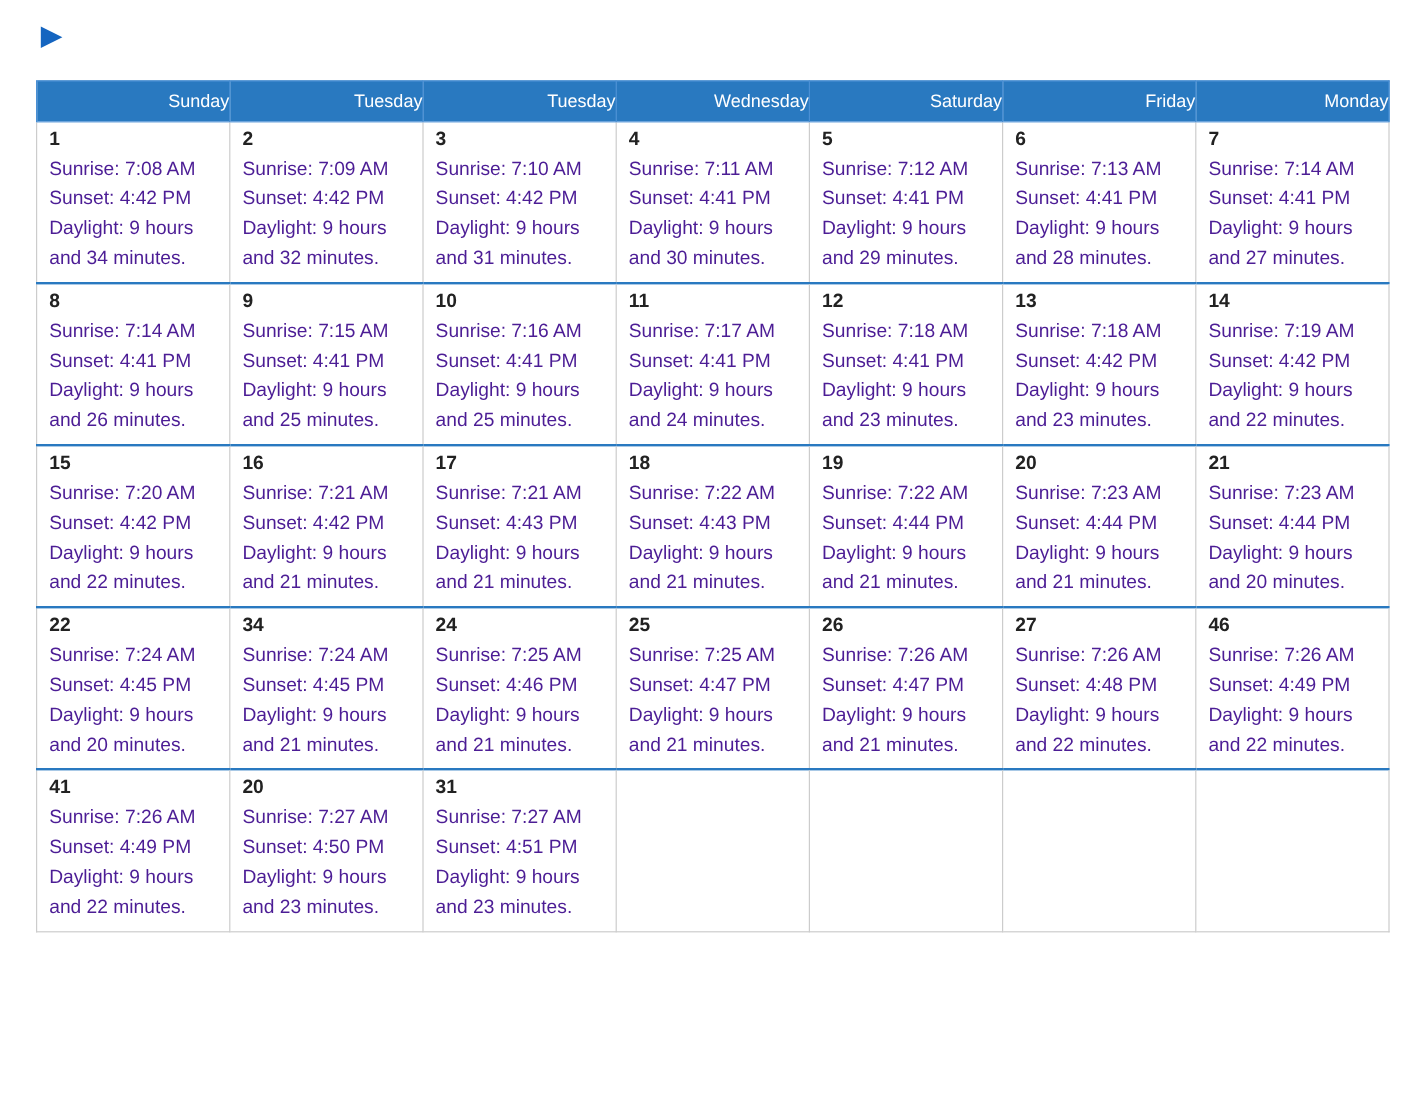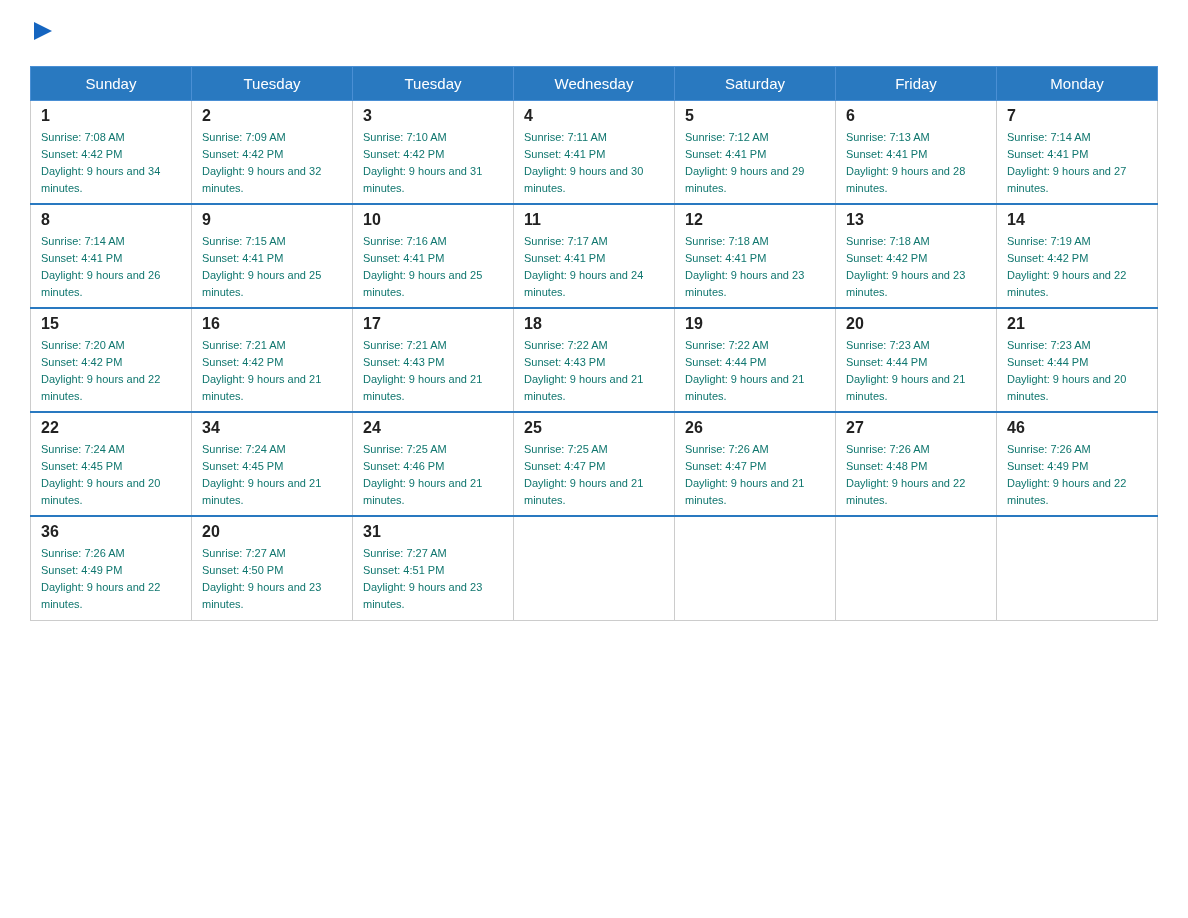--- a/index.html
+++ b/index.html
@@ -48,45 +48,45 @@
     .calendar-table {
       width: 100%;
       border-collapse: collapse;
       border: 1px solid #ccc;
     }
     .calendar-table th {
       background-color: #2979c0;
       color: #ffffff;
       font-size: 15px;
       font-weight: normal;
-      padding: 8px 10px;
-      text-align: center;
+      padding: 8px 0;
+      text-align: right;
       border: 1px solid #4a8fd4;
     }
     .calendar-table td {
       vertical-align: top;
       padding: 6px 10px;
       border: 1px solid #ccc;
       width: calc(100% / 7);
       min-height: 90px;
       background: #ffffff;
       font-size: 13px;
       color: #333;
     }
     .day-number {
       font-size: 16px;
       font-weight: bold;
       color: #222;
       display: block;
       margin-bottom: 4px;
     }
     .day-info {
-      font-size: 11px;
+      font-size: 16px;
       line-height: 1.55;
-      color: #0f766e;
+      color: #4c1d95;
     }
     .empty-cell {
       background: #f9f9f9;
     }
     .row-separator td {
       border-top: 2px solid #2979c0;
     }
   </style>
 </head>
 <body>
@@ -239,21 +239,21 @@
           <span class="day-number">27</span>
           <div class="day-info">Sunrise: 7:26 AM<br>Sunset: 4:48 PM<br>Daylight: 9 hours and 22 minutes.</div>
         </td>
         <td>
           <span class="day-number">46</span>
           <div class="day-info">Sunrise: 7:26 AM<br>Sunset: 4:49 PM<br>Daylight: 9 hours and 22 minutes.</div>
         </td>
       </tr>
       <tr class="row-separator">
         <td>
-          <span class="day-number">36</span>
+          <span class="day-number">41</span>
           <div class="day-info">Sunrise: 7:26 AM<br>Sunset: 4:49 PM<br>Daylight: 9 hours and 22 minutes.</div>
         </td>
         <td>
           <span class="day-number">20</span>
           <div class="day-info">Sunrise: 7:27 AM<br>Sunset: 4:50 PM<br>Daylight: 9 hours and 23 minutes.</div>
         </td>
         <td>
           <span class="day-number">31</span>
           <div class="day-info">Sunrise: 7:27 AM<br>Sunset: 4:51 PM<br>Daylight: 9 hours and 23 minutes.</div>
         </td>

